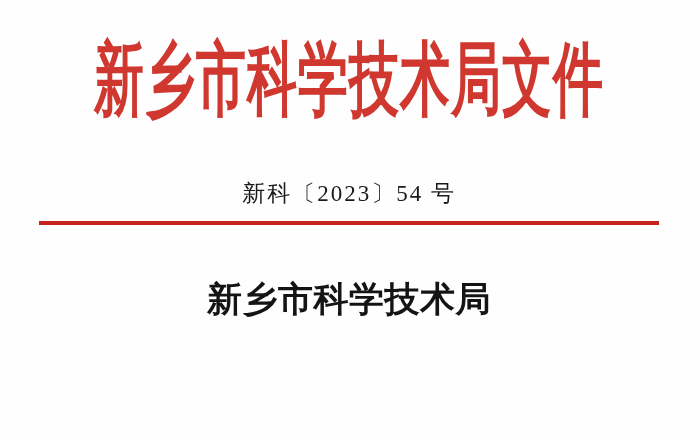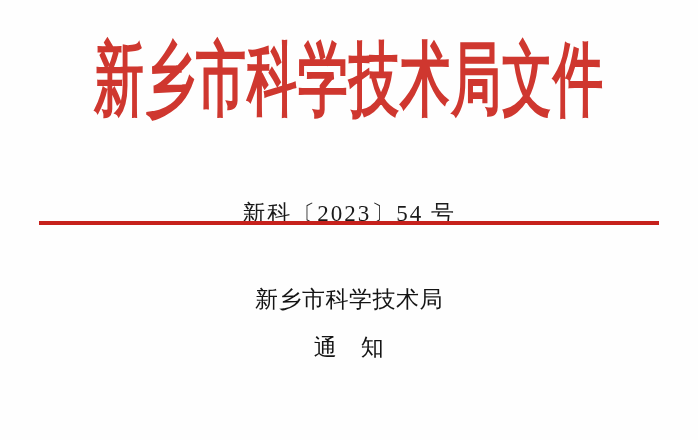--- a/index.html
+++ b/index.html
@@ -26,21 +26,21 @@
     font-weight: bold;
     color: #cf372f;
     letter-spacing: 1px;
     transform: scaleY(1.62);
     transform-origin: center center;
     white-space: nowrap;
   }
   
   .doc-number {
     position: absolute;
-    top: 200px;
+    top: 180px;
     left: 0;
     width: 100%;
     text-align: center;
     font-size: 23px;
     line-height: 28px;
     color: #1a1a1a;
     letter-spacing: 2px;
     white-space: nowrap;
   }
   
@@ -53,38 +53,37 @@
     background: #c6211c;
   }
   
   .notice-title {
     position: absolute;
     top: 276px;
     left: 0;
     width: 100%;
     text-align: center;
     color: #141414;
-    font-weight: normal;
-    font-size: 23px;
+    font-weight: bold;
+    font-size: 35px;
     line-height: 48px;
   }
   .nt-line {
     white-space: nowrap;
     letter-spacing: 0.5px;
   }
 </style>
 </head>
 <body>
 
 <div class="page">
 
   <div class="masthead">新乡市科学技术局文件</div>
 
   <div class="doc-number">新科〔2023〕54 号</div>
 
   <div class="red-rule"></div>
 
   <div class="notice-title">
     <div class="nt-line">新乡市科学技术局</div>
-    <div class="nt-line">通　知</div>
   </div>
 
 </div>
 
 </body></html>

